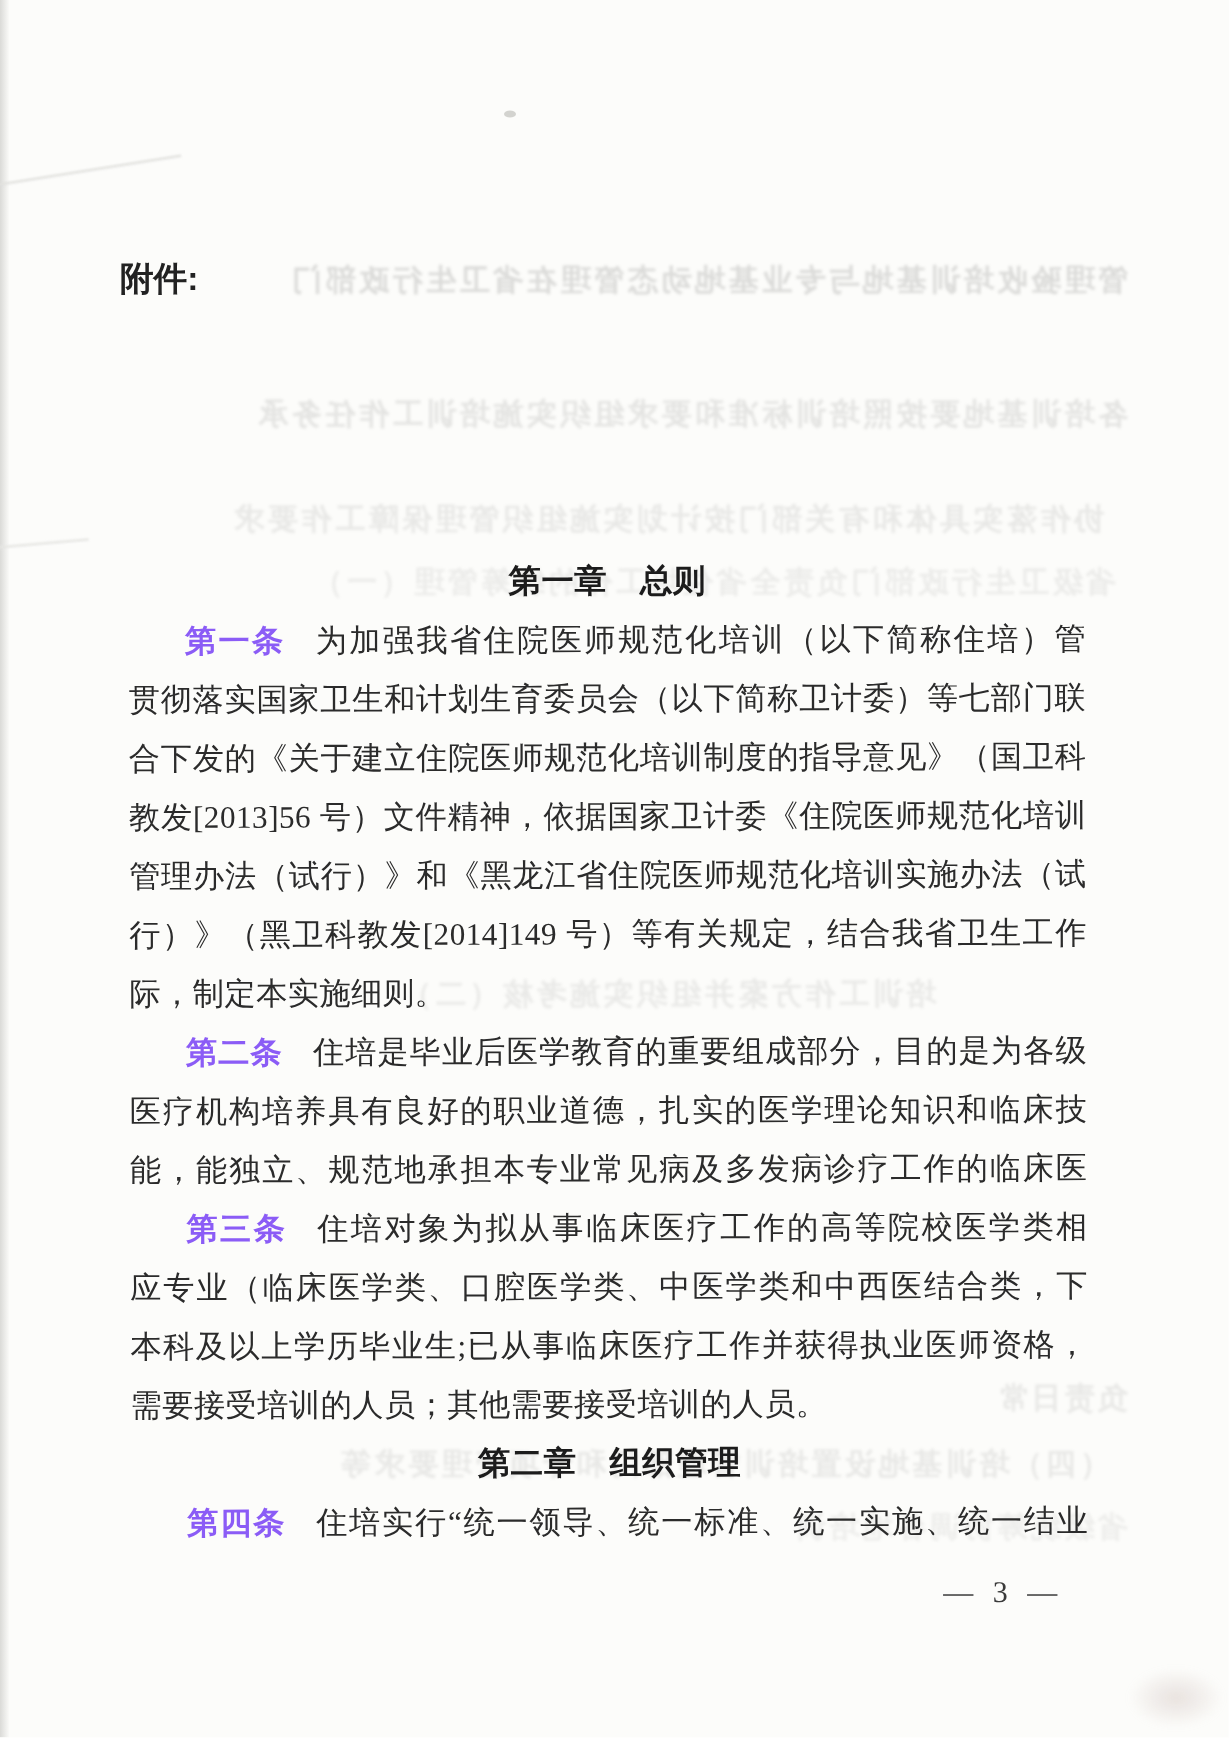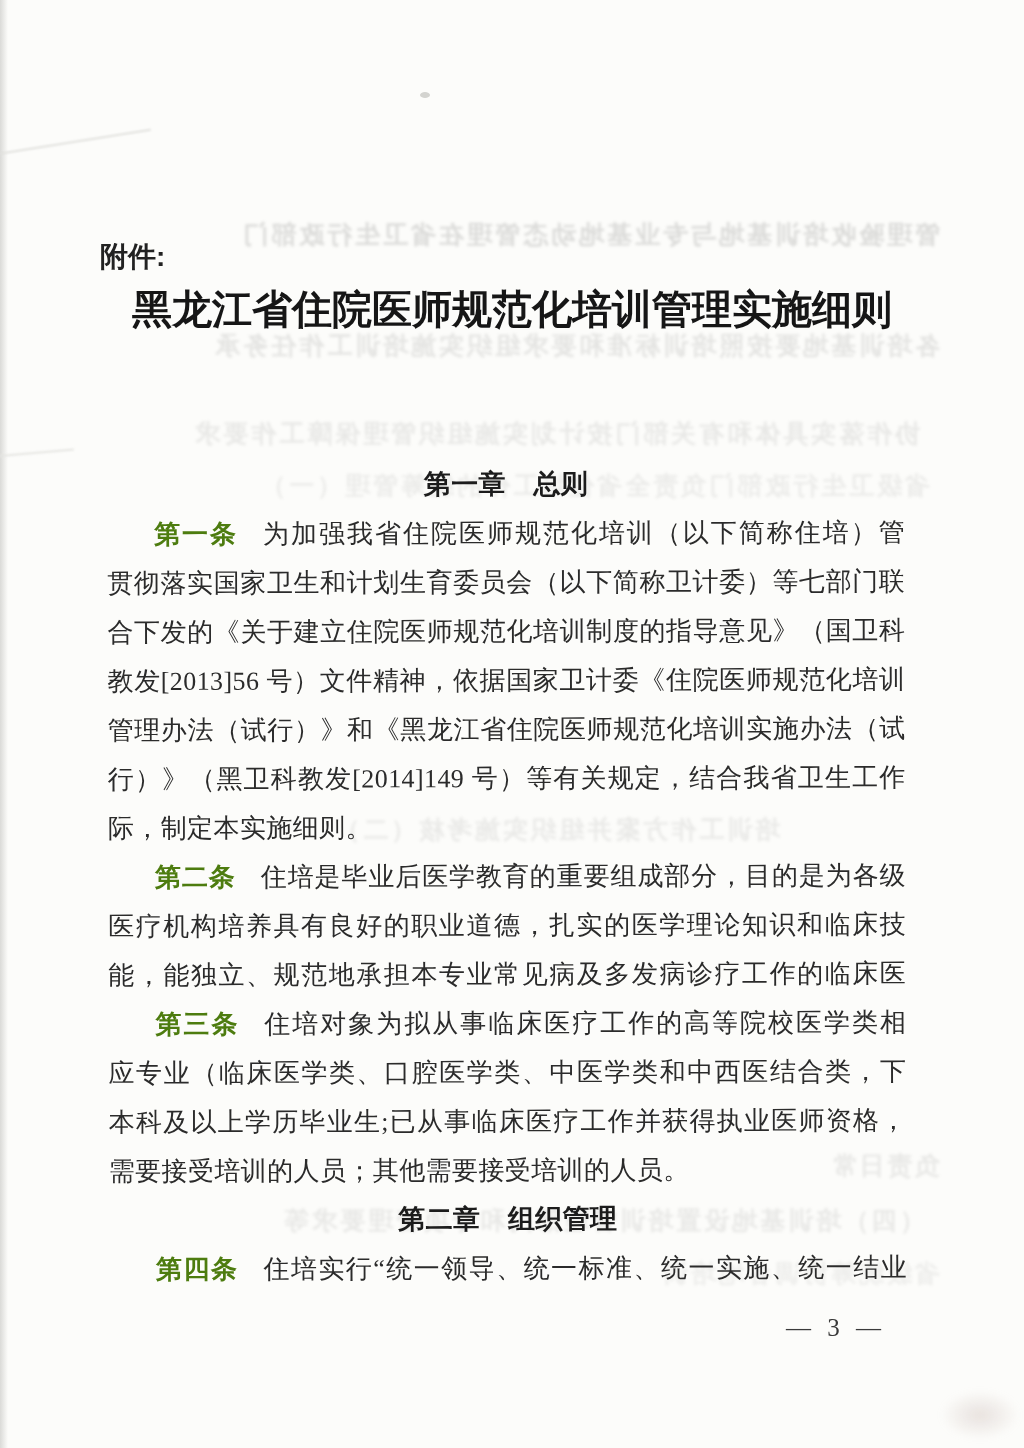--- a/index.html
+++ b/index.html
@@ -46,21 +46,21 @@
     line-height:30px;
     white-space:nowrap;
     overflow:hidden;
     height:32px;
     letter-spacing:3px;
   }
   
   .attachment {
     position:absolute; left:100px; top:214px;
     font-family:"Liberation Sans","DejaVu Sans",sans-serif;
-    font-weight:700; font-size:28px; color:#222;margin-top:24px;
+    font-weight:700; font-size:28px; color:#222;
   }
   .doc-title {
     position:absolute; left:0; top:282px; width:100%;
     text-align:center;
     font-family:"Liberation Sans","DejaVu Sans",sans-serif;
     font-weight:900; font-size:40px; letter-spacing:0px; color:#161616;
   }
   .doc-version {
     position:absolute; left:0; top:356px; width:100%;
     text-align:center;
@@ -79,21 +79,21 @@
   }
   .line.end { text-align-last:left; }
   .line.center { text-align:center; text-align-last:center; }
   .line.indent { text-indent:47px; }
   .heading {
     font-family:"Liberation Sans","DejaVu Sans",sans-serif;
     font-weight:700; font-size:27px; color:#1c1c1c;
   }
   .art-label {
     font-family:"Liberation Sans","DejaVu Sans",sans-serif;
-    font-weight:700; color:#4d7c0f;
+    font-weight:700; color:#8b5cf6;
     margin-right:25px;
   }
   .page-number {
     position:absolute; top:1314px; right:138px;
     font-size:25px; letter-spacing:5px; color:#3a3a3a;
   }
 </style>
 </head>
 <body>
 
@@ -109,21 +109,20 @@
   <div class="bleed" style="left:100px; top:330px; width:840px; opacity:.22;">各培训基地要按照培训标准和要求组织实施培训工作任务承</div>
   <div class="bleed" style="left:130px; top:418px; width:790px; opacity:.18;">协作落实具体和有关部门按计划实施组织管理保障工作要求</div>
   <div class="bleed" style="left:110px; top:470px; width:820px; opacity:.15;">省级卫生行政部门负责全省住培工作的统筹管理（一）</div>
   <div class="bleed" style="left:300px; top:814px; width:480px; opacity:.17;">培训工作方案并组织实施考核（二）</div>
   <div class="bleed" style="left:800px; top:1150px; width:140px; opacity:.18;">负责日常</div>
   <div class="bleed" style="left:95px; top:1205px; width:830px; opacity:.18;">（四）培训基地设置培训管理部门和专项管理要求等</div>
   <div class="bleed" style="left:90px; top:1258px; width:850px; opacity:.13;">省级统筹协调各地培训</div>
 
   <div class="attachment">附件:</div>
 
-  <div class="doc-title">黑龙江省住院医师规范化培训管理实施细则</div>
 
 
   <div class="content">
     <div class="line center heading">第一章　总则</div>
 
     <div class="line indent"><span class="art-label">第一条</span><span>为加强我省住院医师规范化培训（以下简称住培）管理，</span></div>
     <div class="line">贯彻落实国家卫生和计划生育委员会（以下简称卫计委）等七部门联</div>
     <div class="line">合下发的《关于建立住院医师规范化培训制度的指导意见》（国卫科</div>
     <div class="line">教发[2013]56 号）文件精神，依据国家卫计委《住院医师规范化培训</div>
     <div class="line">管理办法（试行）》和《黑龙江省住院医师规范化培训实施办法（试</div>

